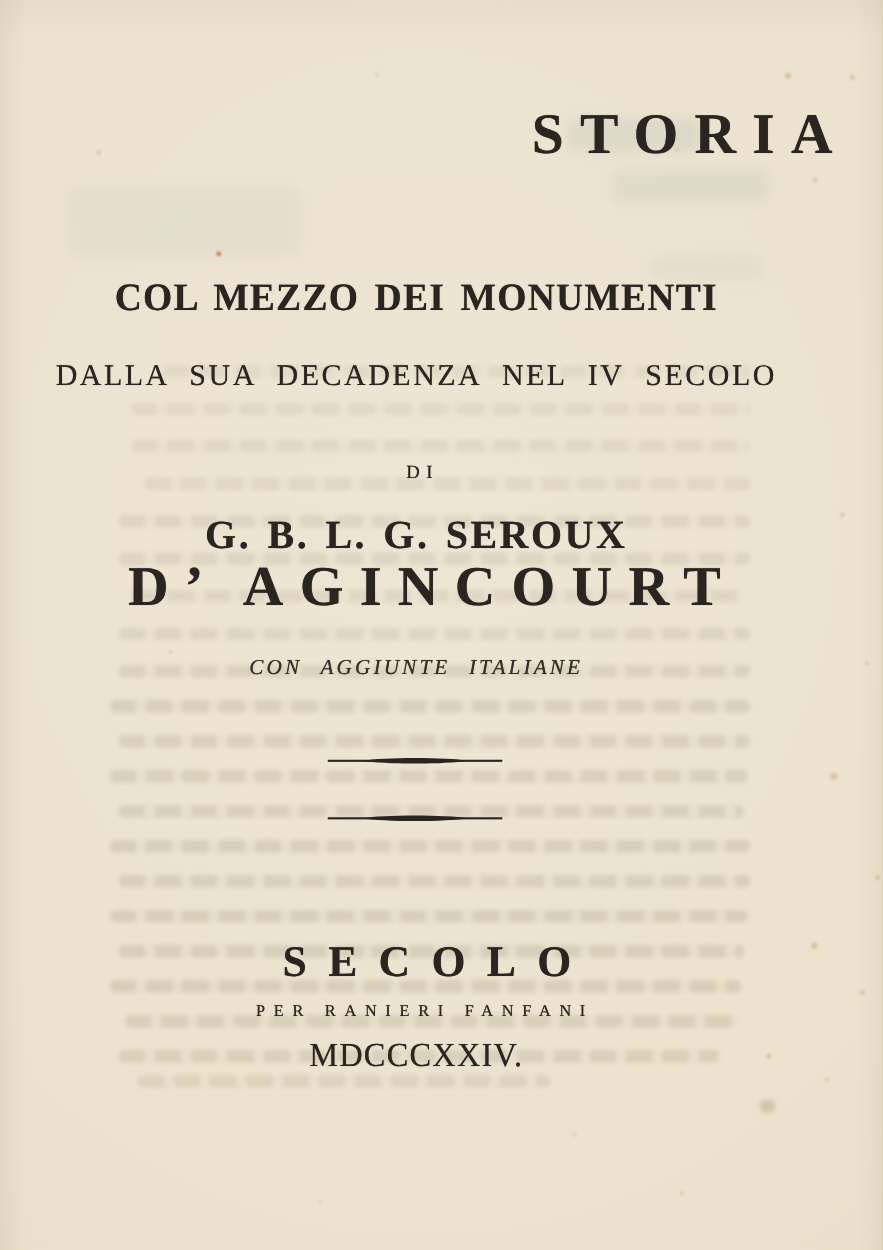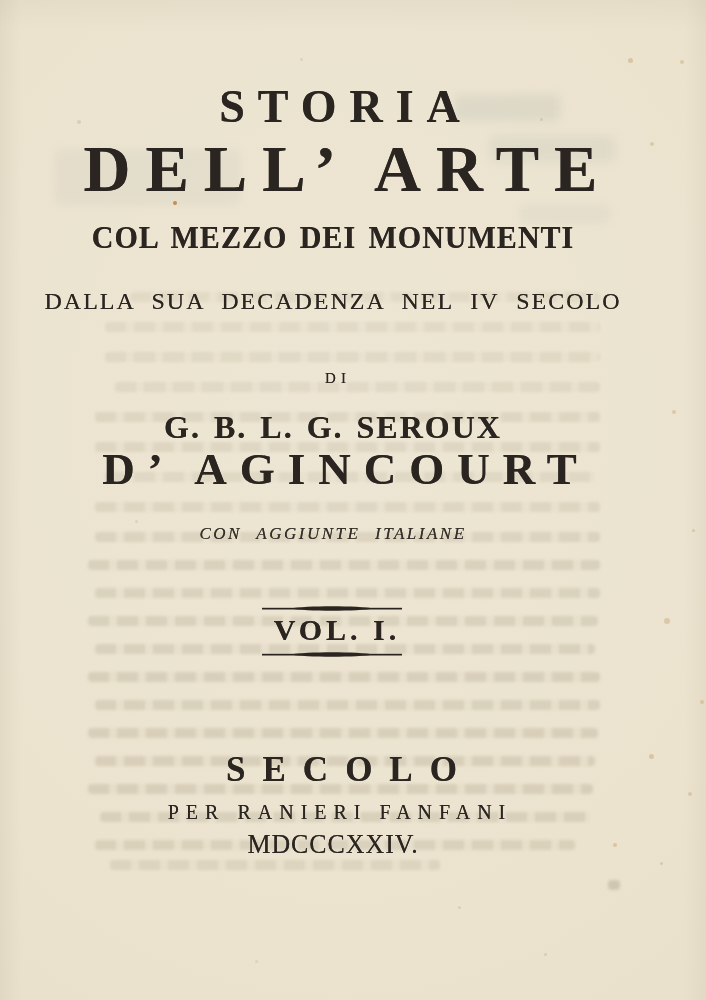--- a/index.html
+++ b/index.html
@@ -12,32 +12,32 @@
       linear-gradient(180deg, rgba(110,100,80,.05), rgba(110,100,80,0) 3%),
       radial-gradient(130% 105% at 48% 42%, #ede6d4 0%, #ebe3ce 50%, #e7dfc8 76%, #ddd3b9 100%);
   }
   
   .line{
     position:absolute;left:0;width:666px;text-align:center;
     line-height:1;color:#2a2520;z-index:3;
     text-shadow:0 0 .6px rgba(42,37,32,.75);
     white-space:nowrap;
   }
-  .t-storia   {top:84px; font-size:46px;font-weight:bold;letter-spacing:13px;padding-left:13px;}
+  .t-storia   {top:84px; font-size:46px;font-weight:bold;letter-spacing:13px;padding-left:13px;text-align:right;}
   .t-dellarte {top:137px;font-size:65px;font-weight:bold;letter-spacing:15px;padding-left:15px;}
   .t-colmezzo {top:222px;font-size:31px;font-weight:bold;letter-spacing:1px;word-spacing:4px;transform:scaleX(.97);}
   .t-dalla    {top:289px;font-size:24px;letter-spacing:2px;word-spacing:9px;}
   .t-fino     {top:321px;font-size:23px;letter-spacing:2px;word-spacing:5px;}
   .t-di       {top:371px;font-size:15px;letter-spacing:5px;padding-left:5px;}
   .t-seroux   {top:411px;font-size:32px;font-weight:bold;letter-spacing:2px;word-spacing:3px;text-align:center;}
   .t-dagincourt{top:447px;font-size:45px;font-weight:bold;letter-spacing:13px;padding-left:13px;}
   .t-aggiunte {top:514px;font-size:17px;font-style:italic;letter-spacing:2.5px;word-spacing:8px;color:#332e27;margin-top:11px;}
   .t-vol      {top:615px;font-size:30px;font-weight:bold;letter-spacing:4px;padding-left:4px;}
   .t-milano   {top:752px;font-size:35px;font-weight:bold;letter-spacing:17px;padding-left:17px;}
-  .t-fanfani  {top:802px;font-size:20px;letter-spacing:7px;padding-left:7px;}
+  .t-fanfani  {top:802px;font-size:13px;letter-spacing:7px;padding-left:7px;}
   .t-year     {top:831px;font-size:27px;letter-spacing:1px;transform:scaleX(.96);}
   .rule{position:absolute;left:262px;width:140px;height:8px;z-index:3;}
   .rule-top{top:605px;}
   .rule-bottom{top:651px;}
   .rule svg{display:block;}
   
   .ghost{
     position:absolute;height:10px;z-index:1;border-radius:4px;
     filter:blur(1.6px);
   }
@@ -94,35 +94,33 @@
       <div class="spot" style="left: 660px; top: 862px; width: 3px; height: 3px; background: rgba(185, 138, 78, 0.3);"></div>
       <div class="spot" style="left: 544px; top: 953px; width: 3px; height: 3px; background: rgba(185, 138, 78, 0.25);"></div>
       <div class="spot" style="left: 135px; top: 520px; width: 3px; height: 3px; background: rgba(185, 138, 78, 0.22);"></div>
       <div class="spot" style="left: 458px; top: 906px; width: 3px; height: 3px; background: rgba(185, 138, 78, 0.25);"></div>
       <div class="spot" style="left: 255px; top: 960px; width: 3px; height: 3px; background: rgba(185, 138, 78, 0.2);"></div>
       <div class="spot" style="left: 680px; top: 60px; width: 4px; height: 4px; background: rgba(185, 138, 78, 0.3);"></div>
       <div class="spot" style="left: 700px; top: 700px; width: 4px; height: 4px; background: rgba(185, 138, 78, 0.3);"></div>
     </div>
 
   <div class="line t-storia">STORIA</div>
-  <div class="line t-dellarte">DELL’ ARTE</div>
   <div class="line t-colmezzo">COL MEZZO DEI MONUMENTI</div>
   <div class="line t-dalla">DALLA SUA DECADENZA NEL IV SECOLO</div>
   <div class="line t-di">DI</div>
   <div class="line t-seroux">G. B. L. G. SEROUX</div>
   <div class="line t-dagincourt">D’ AGINCOURT</div>
   <div class="line t-aggiunte">CON AGGIUNTE ITALIANE</div>
 
   <div class="rule rule-top">
     <svg width="140" height="8" viewBox="0 0 140 8" xmlns="http://www.w3.org/2000/svg">
       <rect x="0" y="2.8" width="140" height="1.7" fill="#2a2520"></rect>
       <path d="M28 3.6 C44 0.6 96 0.6 112 3.6 C96 6.6 44 6.6 28 3.6 Z" fill="#2a2520"></path>
     </svg>
   </div>
-  <div class="line t-vol">VOL. I.</div>
   <div class="rule rule-bottom">
     <svg width="140" height="8" viewBox="0 0 140 8" xmlns="http://www.w3.org/2000/svg">
       <rect x="0" y="2.8" width="140" height="1.7" fill="#2a2520"></rect>
       <path d="M28 3.6 C44 0.6 96 0.6 112 3.6 C96 6.6 44 6.6 28 3.6 Z" fill="#2a2520"></path>
     </svg>
   </div>
 
   <div class="line t-milano">SECOLO</div>
   <div class="line t-fanfani">PER RANIERI FANFANI</div>
   <div class="line t-year">MDCCCXXIV.</div>

